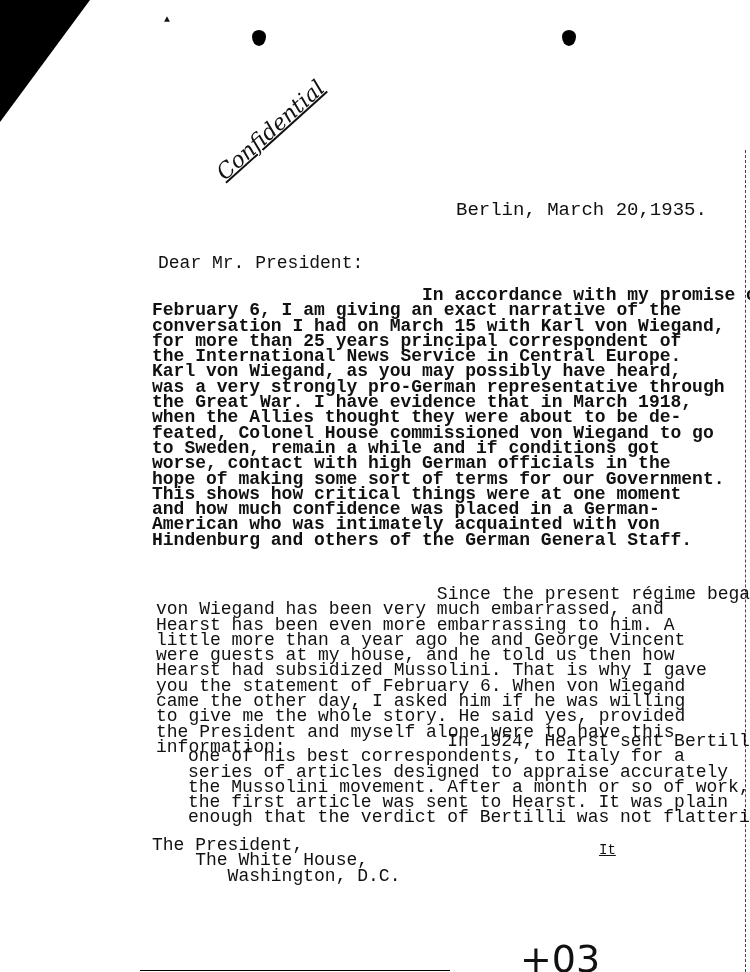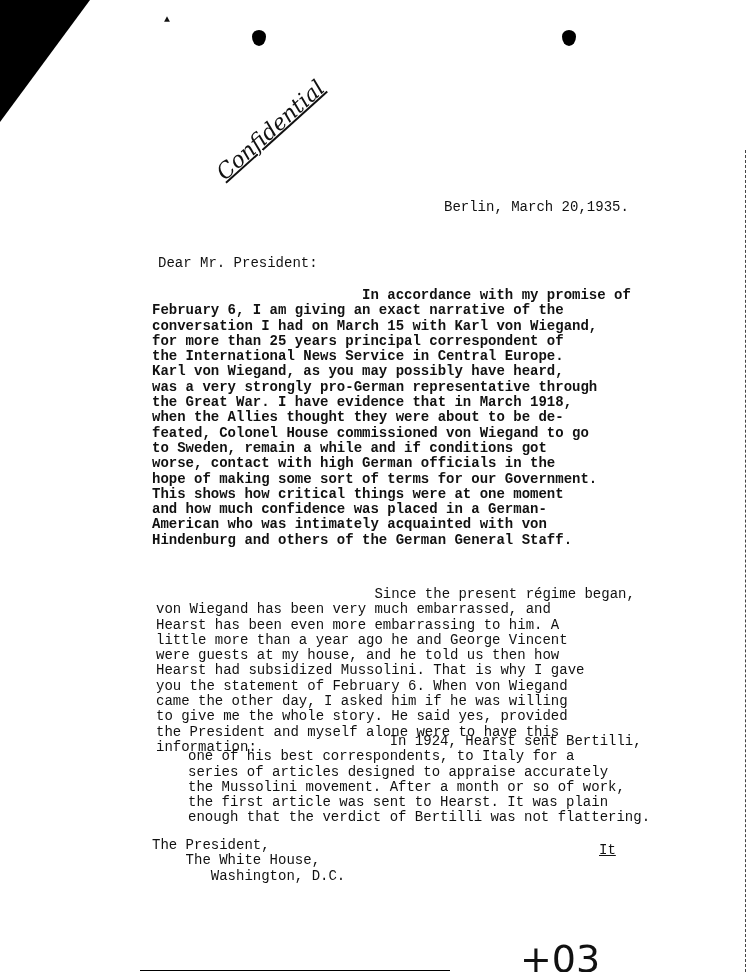--- a/index.html
+++ b/index.html
@@ -20,23 +20,23 @@
     .edge-right {
       position: absolute; right: 2px; top: 150px; width: 2px; height: 822px;
       border-left: 1px dashed #444;
     }
     .stamp {
       position: absolute; left: 228px; top: 160px;
       font-family: "DejaVu Serif", serif; font-style: italic; font-size: 22px;
       transform: rotate(-42deg); transform-origin: left bottom;
       text-decoration: underline; text-decoration-thickness: 2px;
     }
-    .dateline { position: absolute; left: 444px; top: 199px; font-size: 14px; }
+    .dateline { position: absolute; left: 456px; top: 199px; font-size: 19px; }
     .text {
-      position: absolute; font-size: 14px; line-height: 15.3px; white-space: pre;
+      position: absolute; font-size: 18px; line-height: 15.3px; white-space: pre;
     }
     .salutation { left: 158px; top: 256px; }
     .p1 { left: 152px; top: 288px; font-weight: bold; }
     .p2 { left: 156px; top: 555px; margin-top: 32px; }
     .p3 { left: 155px; top: 734px; margin-left: 33px; }
     .address { left: 152px; top: 838px; }
     .continue { position: absolute; left: 599px; top: 842px; font-size: 14px; text-decoration: underline; }
     .folio {
       position: absolute; left: 520px; top: 940px;
       font-family: "DejaVu Sans", sans-serif; font-size: 38px; line-height: 38px;

